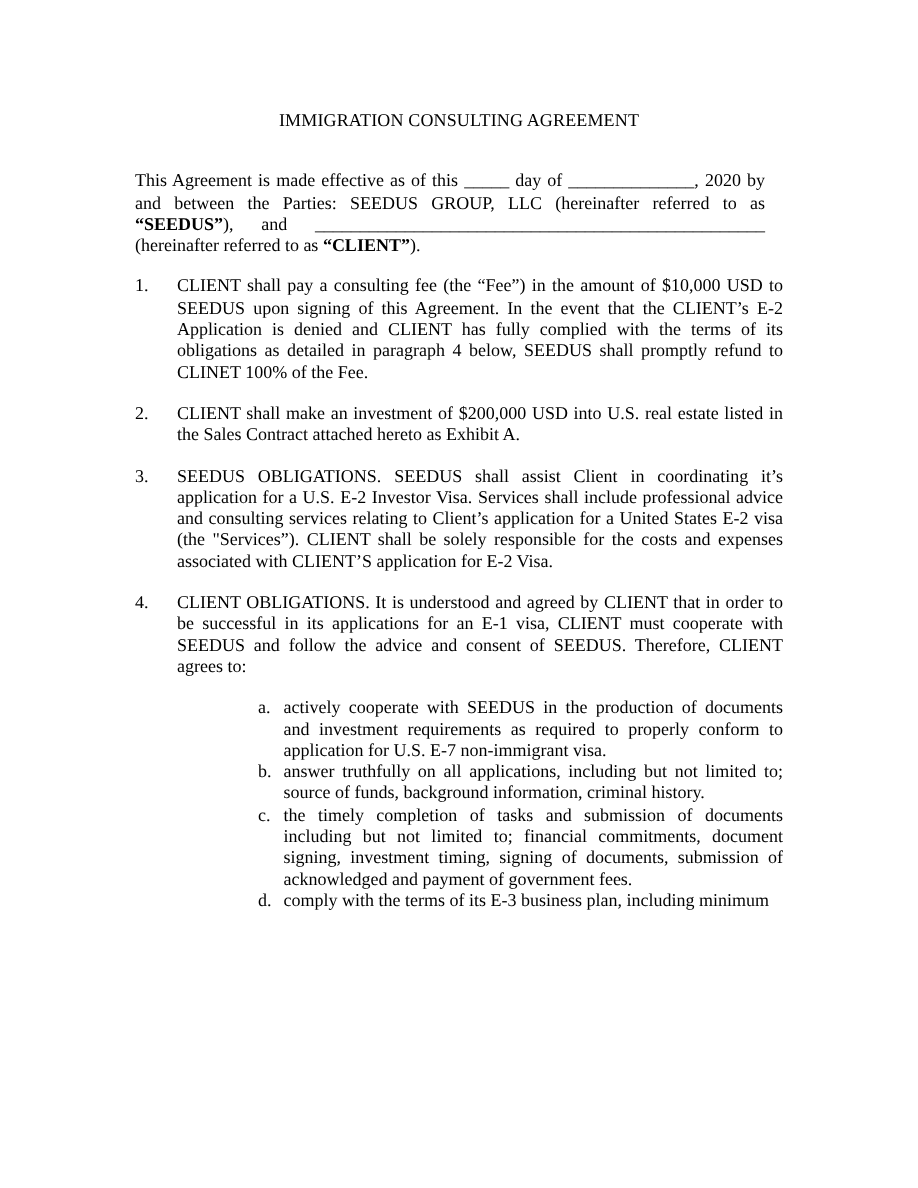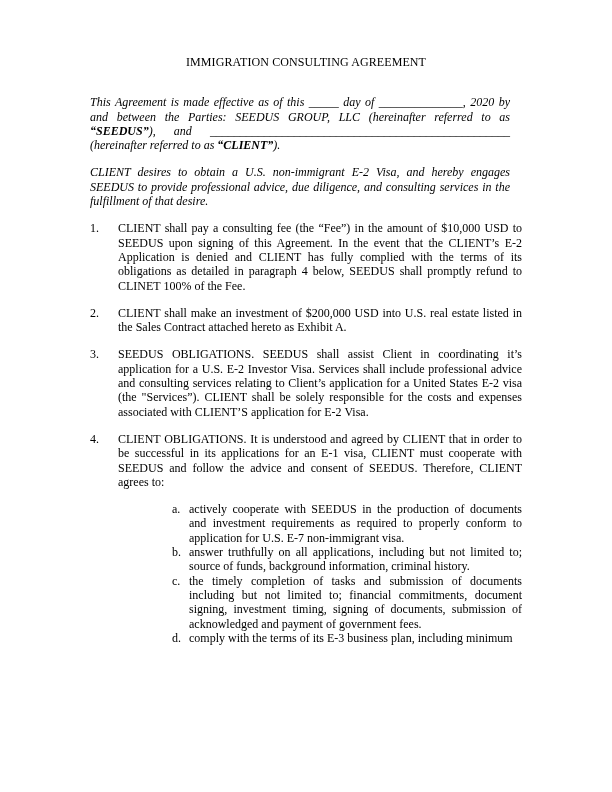--- a/index.html
+++ b/index.html
@@ -15,34 +15,33 @@
     color: #000000;
     font-family: "Liberation Serif", serif;
     font-size: 12px;
     line-height: 14.3px;
     overflow: hidden;
     box-sizing: border-box;
   }
   .content {
     position: absolute;
     left: 90px;
-    top: 55px;
+    top: 73px;
     width: 432px;
   }
   .doc-title {
     margin: 0 0 26px 0;
     font-size: 12px;
     font-weight: normal;
     text-align: center;
     letter-spacing: 0.1px;
   }
   .para {
     margin: 0 12px 13px 0;
     text-align: justify;
-    font-style: italic;
   }
   .item {
     position: relative;
     margin: 0 0 13px 0;
     padding-left: 28px;
     text-align: justify;
   }
   .item .num {
     position: absolute;
     left: 0;
@@ -67,21 +66,20 @@
 </head>
 <body>
 
 <div class="page">
   <div class="content">
 
     <h1 class="doc-title">IMMIGRATION CONSULTING AGREEMENT</h1>
 
     <p class="para"><span>This Agreement is made effective as of this _____ day of ______________, 2020 by and between the Parties: SEEDUS GROUP, LLC (hereinafter referred to as </span><b>“SEEDUS”</b><span>), and __________________________________________________ (hereinafter referred to as </span><b>“CLIENT”</b><span>).</span></p>
 
-    <p class="para">CLIENT desires to obtain a U.S. non-immigrant E-2 Visa, and hereby engages SEEDUS to provide professional advice, due diligence, and consulting services in the fulfillment of that desire.</p>
 
 
     <div class="item">
       <span class="num">1.</span>
       <span>CLIENT shall pay a consulting fee (the “Fee”) in the amount of $10,000 USD to SEEDUS upon signing of this Agreement. In the event that the CLIENT’s E-2 Application is denied and CLIENT has fully complied with the terms of its obligations as detailed in paragraph 4 below, SEEDUS shall promptly refund to CLINET 100% of the Fee.</span>
     </div>
 
     <div class="item">
       <span class="num">2.</span>
       <span>CLIENT shall make an investment of $200,000 USD into U.S. real estate listed in the Sales Contract attached hereto as Exhibit A.</span>

